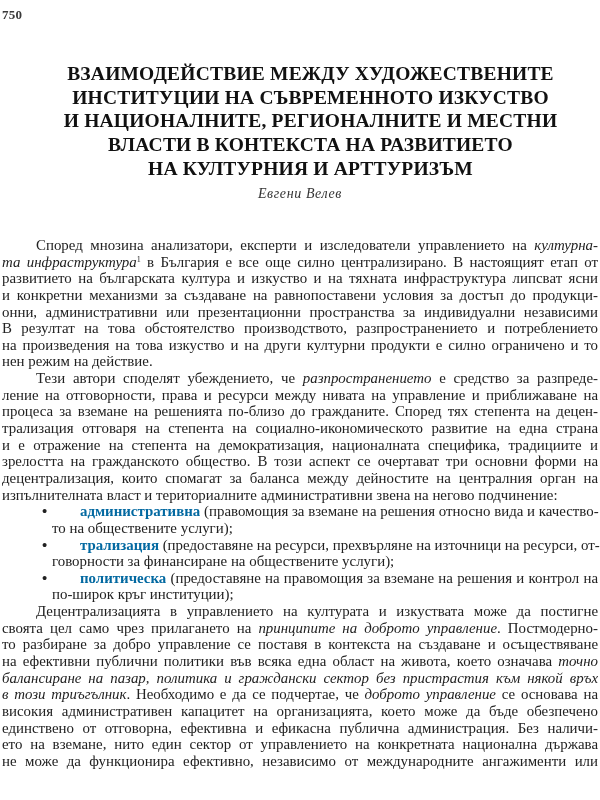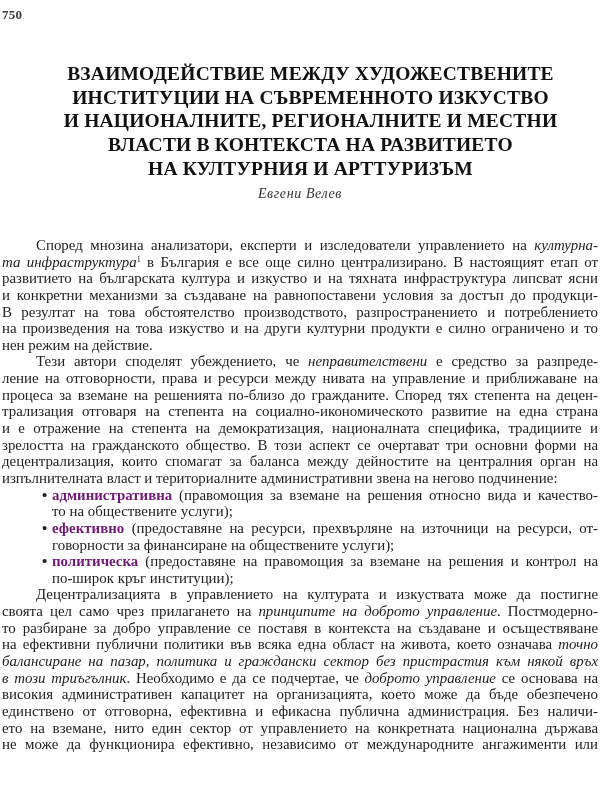--- a/index.html
+++ b/index.html
@@ -87,21 +87,21 @@
     }
     .bullet-line.last {
       text-align-last: left;
     }
     .bullet {
       position: absolute;
       left: 40px;
       top: 0;
       font-weight: bold;
     }
-    .bold { font-weight: bold; color: #701a75; }
+    .bold { font-weight: bold; color: #0369a1; margin-left: 28px; }
     .ital { font-style: italic; }
     sup { font-size: 8px; line-height: 0; vertical-align: 5px; }
   </style>
 </head>
 <body>
 
 <div class="page-number">750</div>
 
 <div class="title">
   <span class="title-line">ВЗАИМОДЕЙСТВИЕ МЕЖДУ ХУДОЖЕСТВЕНИТЕ</span>
@@ -113,43 +113,44 @@
 
 <div class="author">Евгени Велев</div>
 
 <div class="body-text">
 
   <div>
     <span class="line indent"><span>Според мнозина анализатори, експерти и изследователи управлението на </span><span class="ital">културна-</span></span>
     <span class="line"><span class="ital">та инфраструктура</span><sup>1</sup><span> в България е все още силно централизирано. В настоящият етап от</span></span>
     <span class="line">развитието на българската култура и изкуство и на тяхната инфраструктура липсват ясни</span>
     <span class="line">и конкретни механизми за създаване на равнопоставени условия за достъп до продукци-</span>
+    <span class="line">онни, административни или презентационни пространства за индивидуални независими</span>
     <span class="line">В резултат на това обстоятелство производството, разпространението и потреблението</span>
     <span class="line">на произведения на това изкуство и на други културни продукти е силно ограничено и то</span>
     <span class="line last">нен режим на действие.</span>
   </div>
 
   <div>
-    <span class="line indent"><span>Тези автори споделят убеждението, че </span><span class="ital">неправителствени</span><span> е средство за разпреде-</span></span>
+    <span class="line indent"><span>Тези автори споделят убеждението, че </span><span class="ital">разпространението</span><span> е средство за разпреде-</span></span>
     <span class="line">ление на отговорности, права и ресурси между нивата на управление и приближаване на</span>
     <span class="line">процеса за вземане на решенията по-близо до гражданите. Според тях степента на децен-</span>
     <span class="line">трализация отговаря на степента на социално-икономическото развитие на една страна</span>
     <span class="line">и е отражение на степента на демократизация, националната специфика, традициите и</span>
     <span class="line">зрелостта на гражданското общество. В този аспект се очертават три основни форми на</span>
     <span class="line">децентрализация, които спомагат за баланса между дейностите на централния орган на</span>
     <span class="line last">изпълнителната власт и териториалните административни звена на негово подчинение:</span>
   </div>
 
   <div>
     <div>
       <span class="bullet-line"><span class="bullet">•</span><span class="bold">административна</span><span> (правомощия за вземане на решения относно вида и качество-</span></span>
       <span class="bullet-line last">то на обществените услуги);</span>
     </div>
     <div>
-      <span class="bullet-line"><span class="bullet">•</span><span class="bold">ефективно</span><span> (предоставяне на ресурси, прехвърляне на източници на ресурси, от-</span></span>
+      <span class="bullet-line"><span class="bullet">•</span><span class="bold">трализация</span><span> (предоставяне на ресурси, прехвърляне на източници на ресурси, от-</span></span>
       <span class="bullet-line last">говорности за финансиране на обществените услуги);</span>
     </div>
     <div>
       <span class="bullet-line"><span class="bullet">•</span><span class="bold">политическа</span><span> (предоставяне на правомощия за вземане на решения и контрол на</span></span>
       <span class="bullet-line last">по-широк кръг институции);</span>
     </div>
   </div>
 
   <div>
     <span class="line indent">Децентрализацията в управлението на културата и изкуствата може да постигне</span>

